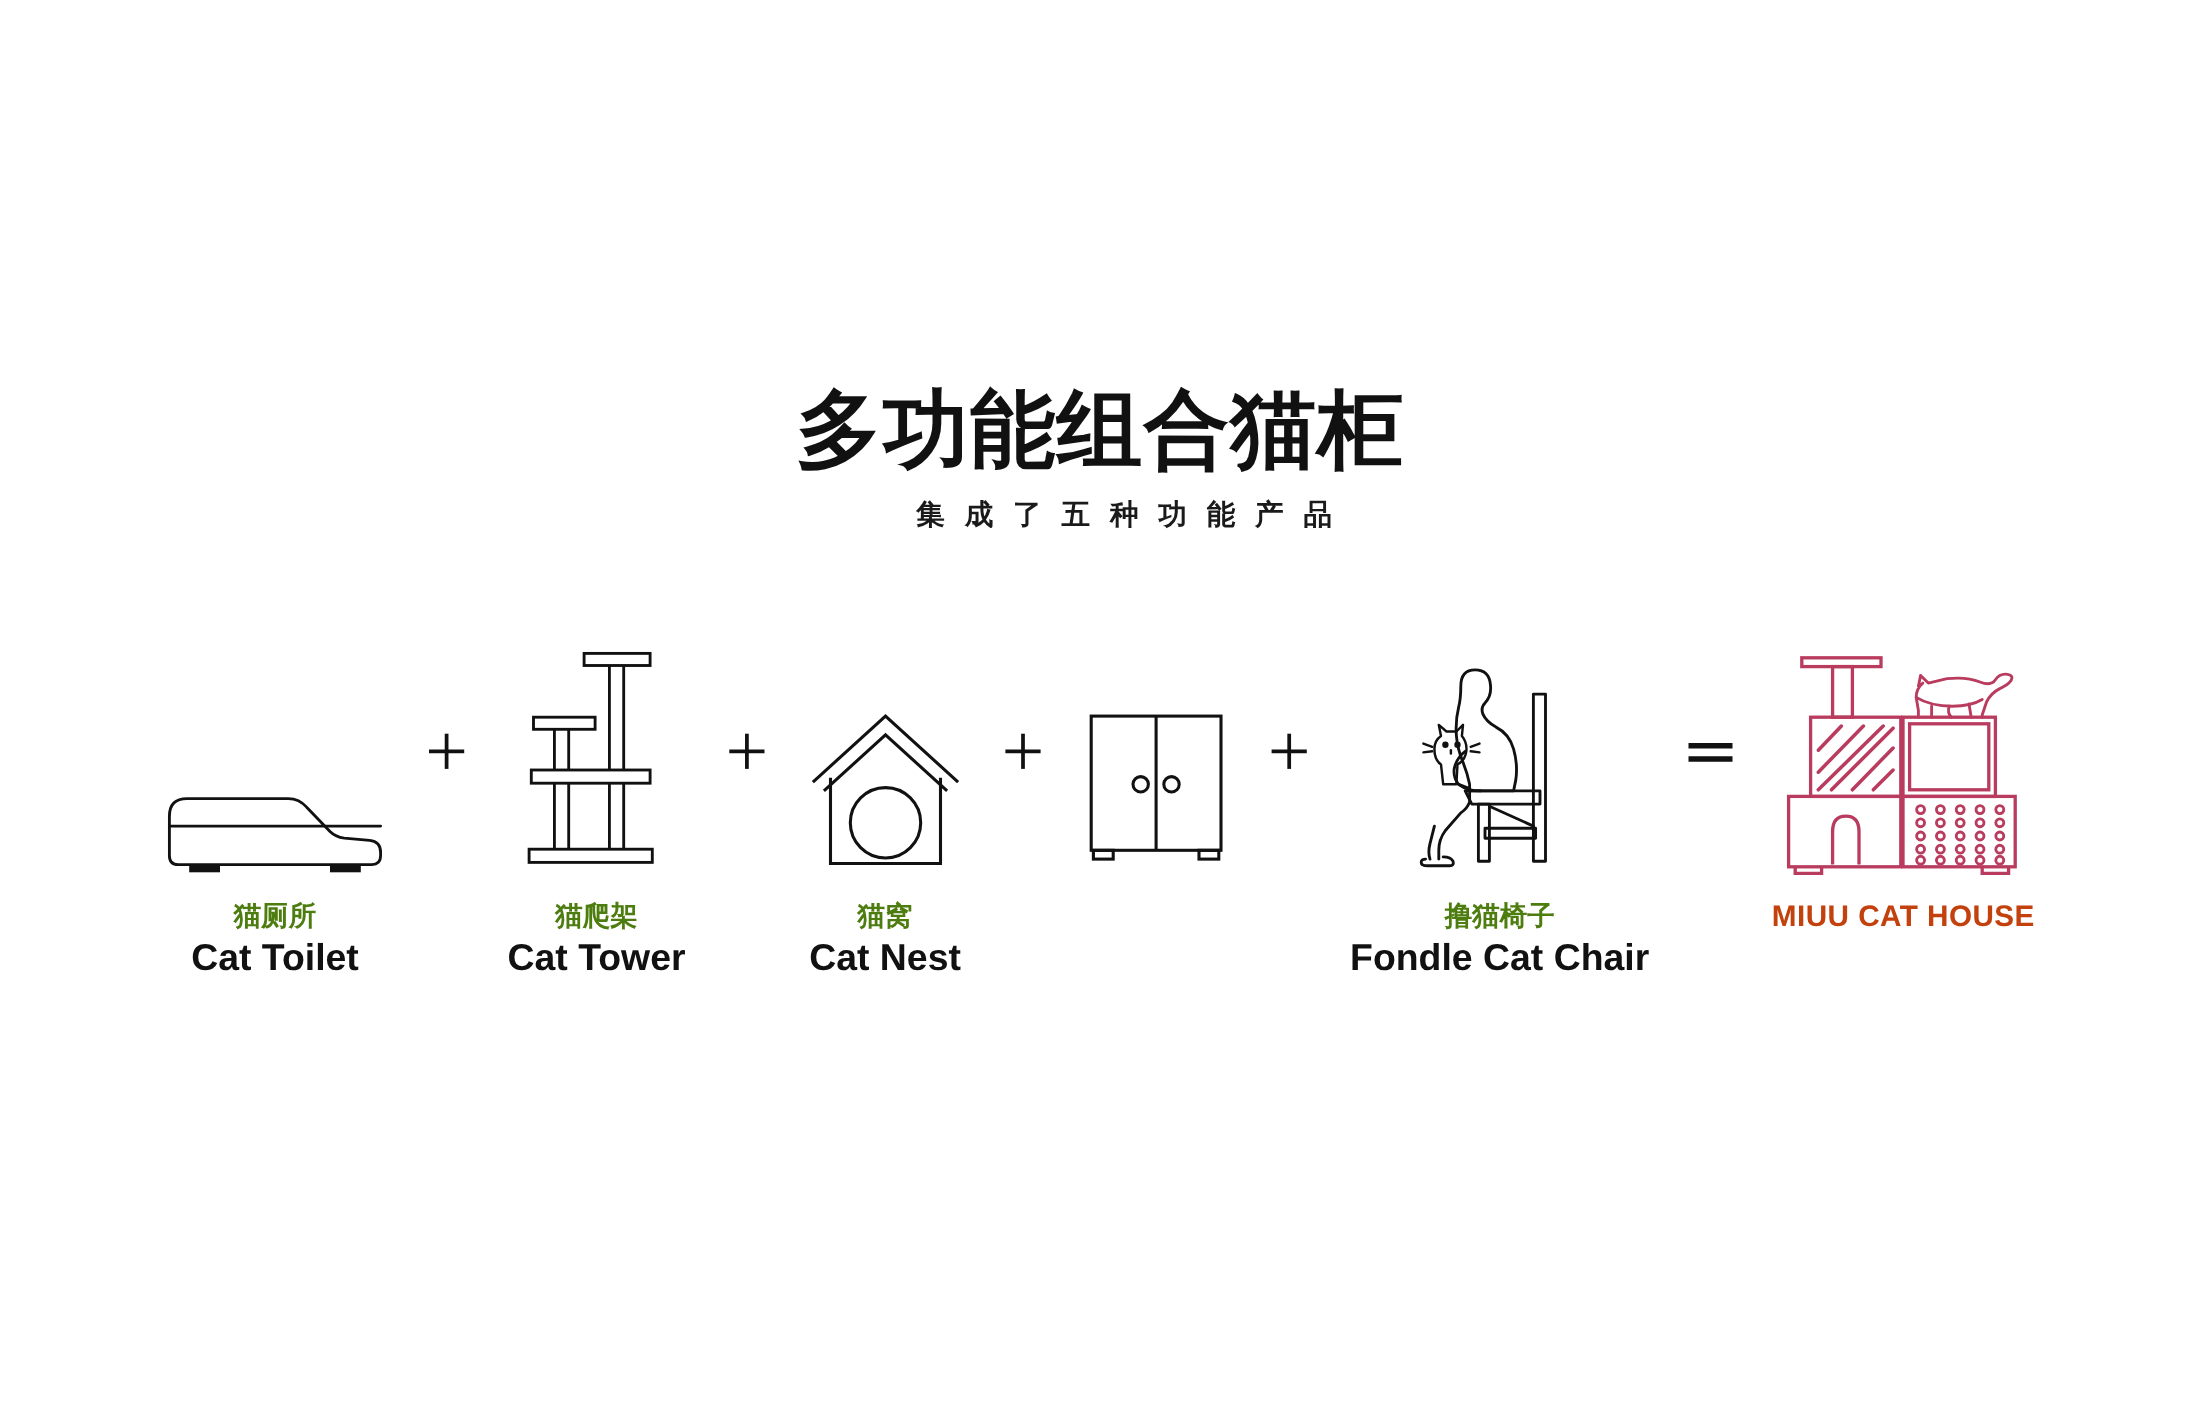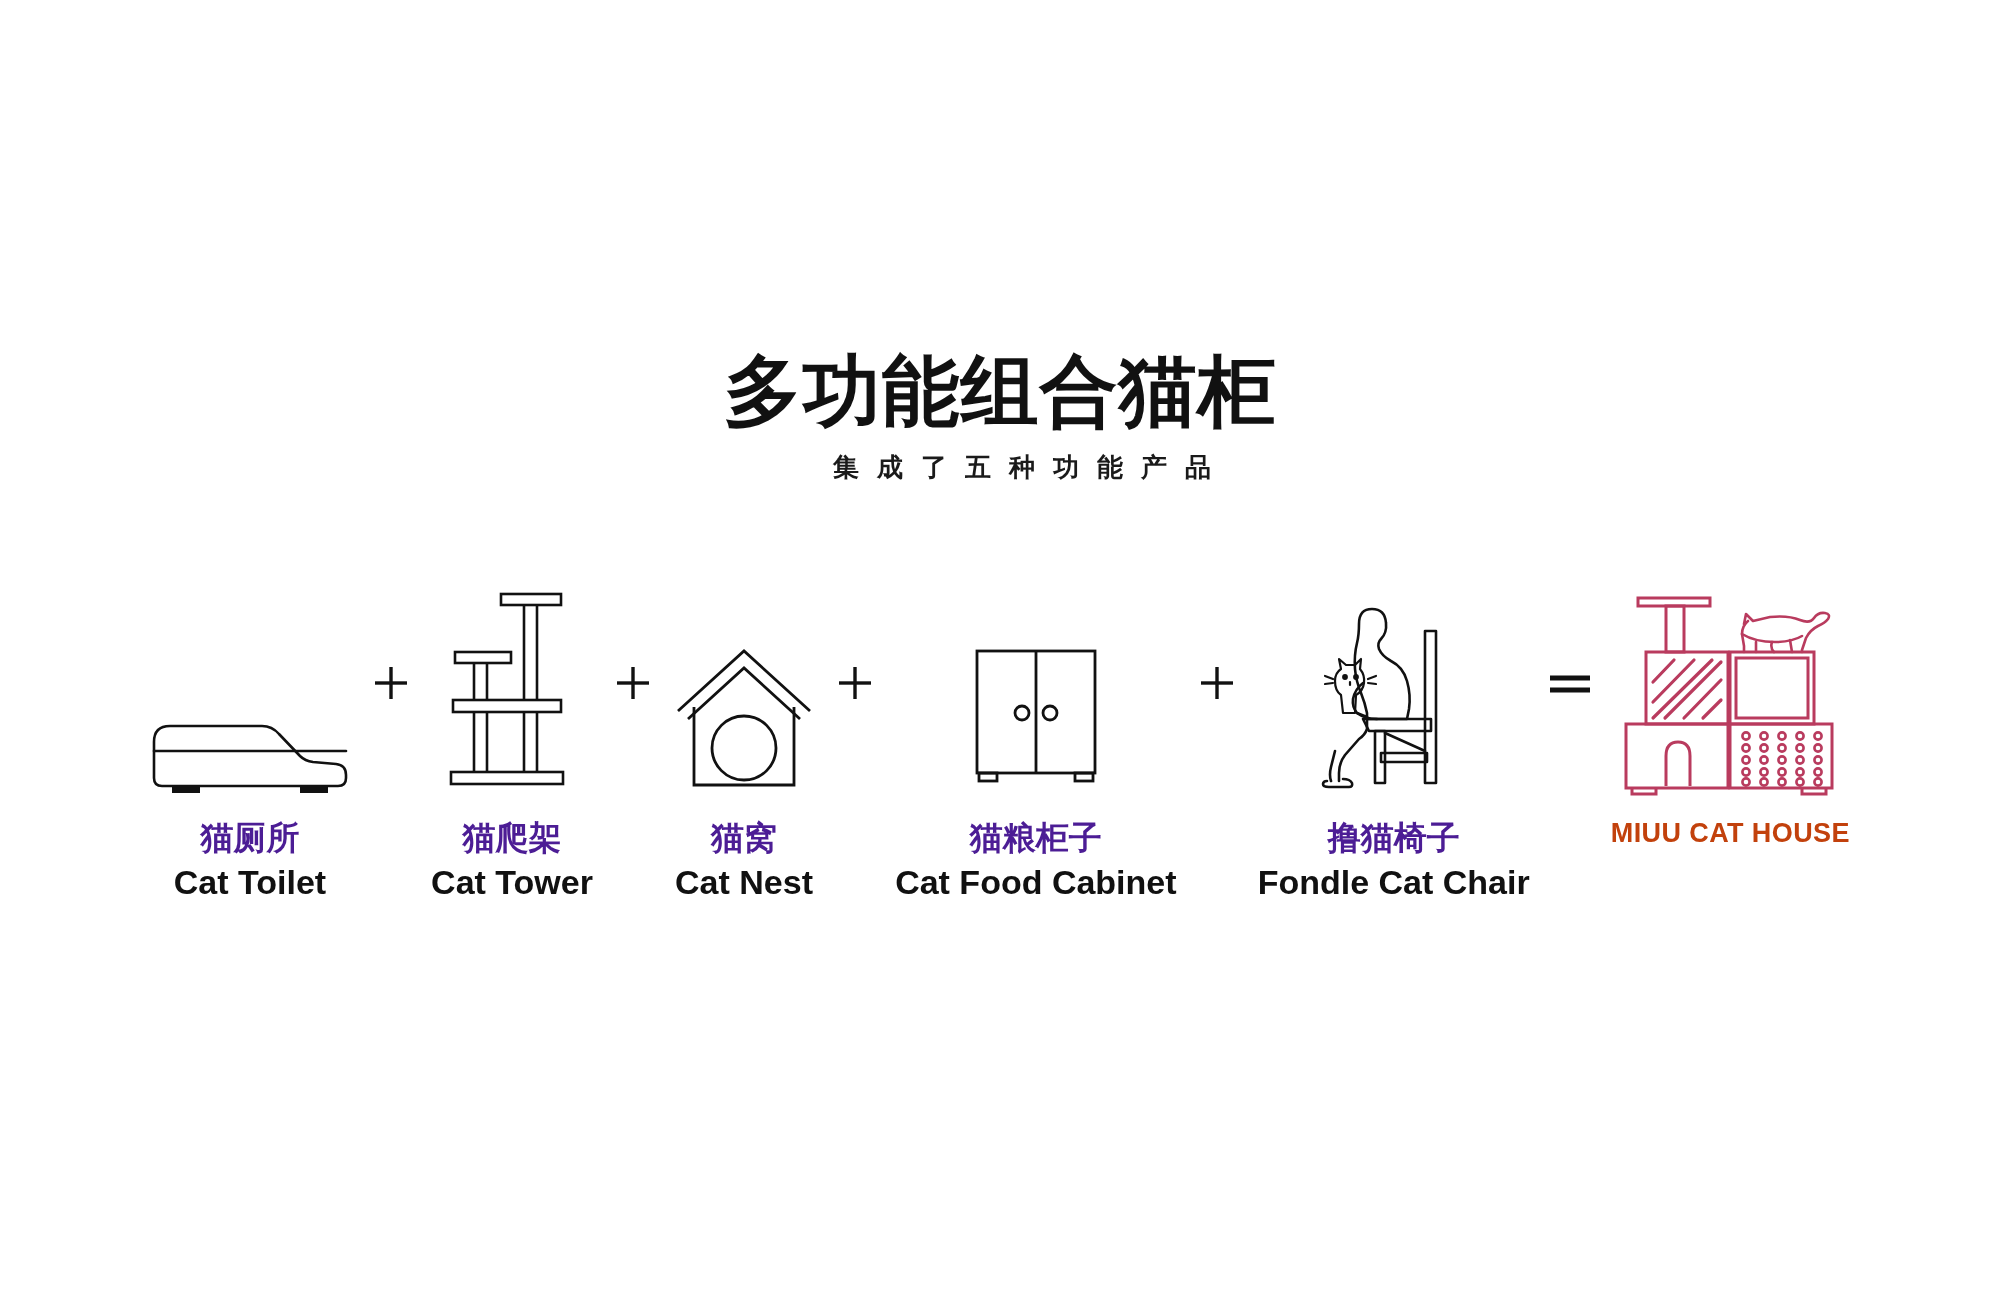--- a/index.html
+++ b/index.html
@@ -72,23 +72,23 @@
     align-items: flex-end;
     justify-content: center;
   }
   .labels {
     margin-top: 26px;
     text-align: center;
     line-height: 1.32;
   }
   .label-cn {
     display: block;
-    font-size: 33px;
+    font-size: 25px;
     font-weight: 700;
-    color: #4c1d95;
+    color: #4d7c0f;
     font-family: "DejaVu Sans", "Liberation Sans", sans-serif;
     white-space: nowrap;
   }
   .label-en {
     display: block;
     font-size: 34px;
     font-weight: 700;
     color: #111111;
     white-space: nowrap;
   }
@@ -225,24 +225,20 @@
         <svg width="130" height="145" viewBox="0 0 130 145">
           <g fill="none" stroke="#111111" stroke-width="2.8" stroke-linejoin="miter">
             <rect x="6" y="6" width="118" height="122"></rect>
             <line x1="65" y1="6" x2="65" y2="128"></line>
             <circle cx="51" cy="68" r="7"></circle>
             <circle cx="79" cy="68" r="7"></circle>
             <rect x="8" y="128" width="18" height="8"></rect>
             <rect x="104" y="128" width="18" height="8"></rect>
           </g>
         </svg>
-      </div>
-      <div class="labels">
-        <span class="label-cn">猫粮柜子</span>
-        <span class="label-en">Cat Food Cabinet</span>
       </div>
     </div>
 
     <div class="op">
       <svg width="40" height="40" viewBox="0 0 40 40">
         <g stroke="#111111" stroke-width="3.4">
           <line x1="20" y1="4" x2="20" y2="36"></line>
           <line x1="4" y1="20" x2="36" y2="20"></line>
         </g>
       </svg>

